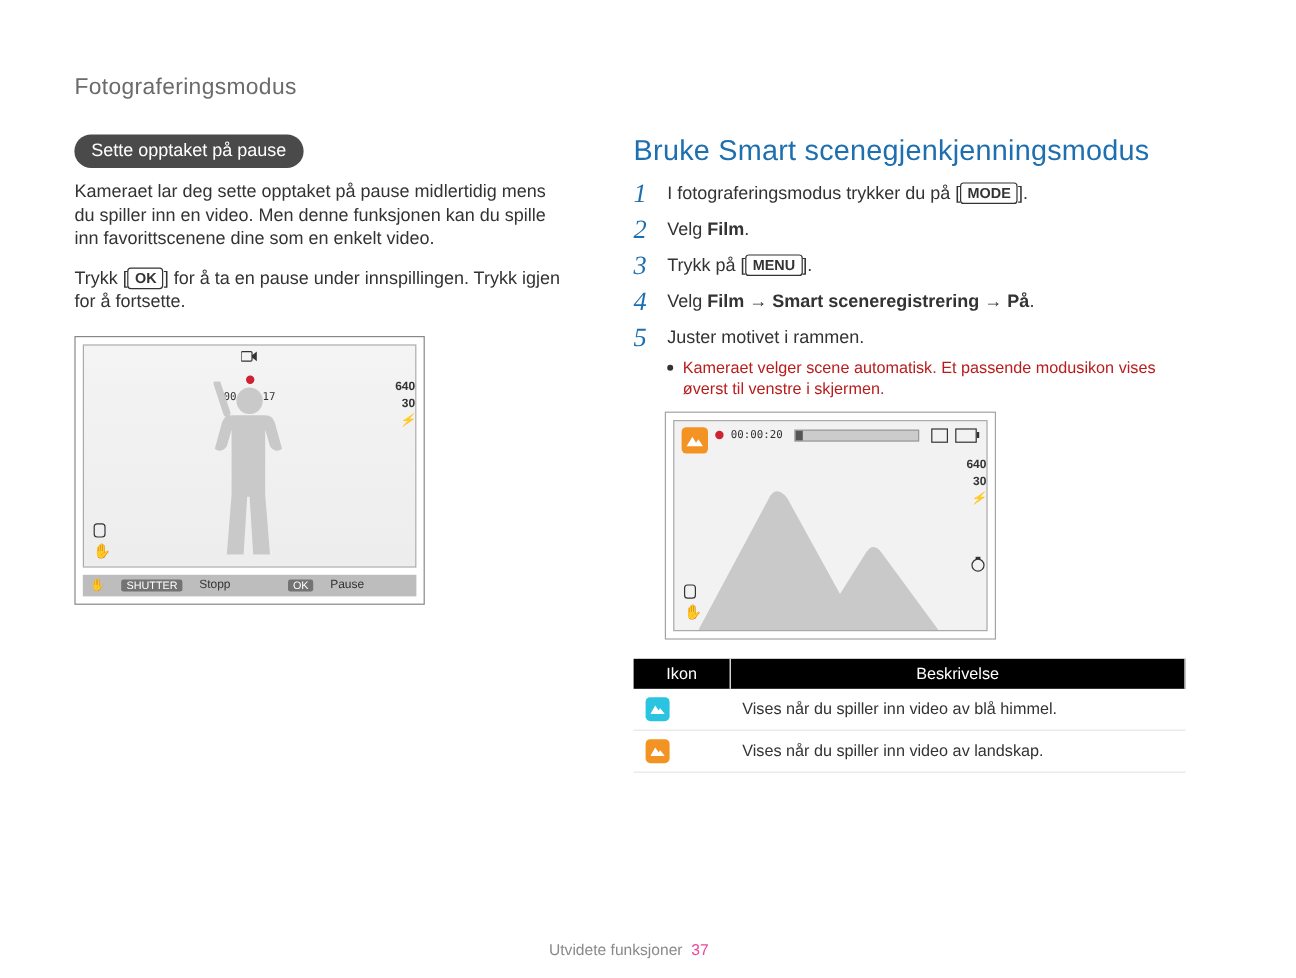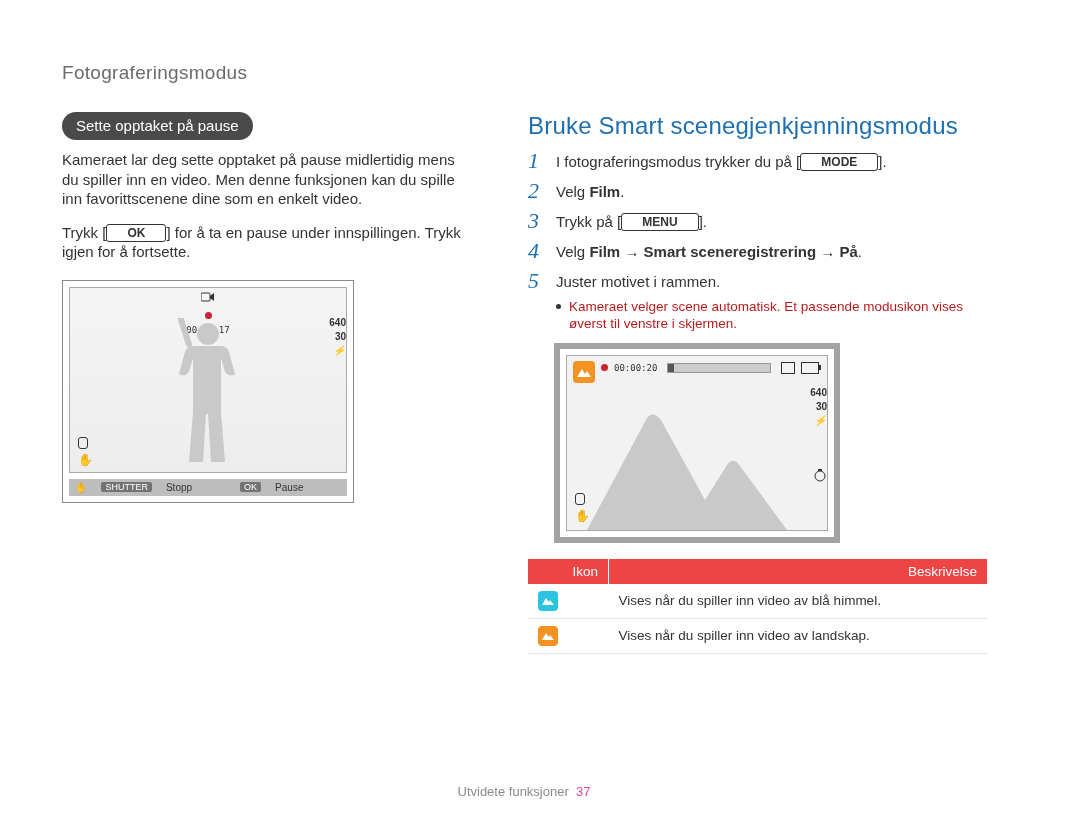--- a/index.html
+++ b/index.html
@@ -48,21 +48,21 @@
   .para {
     font-size: 15px;
     line-height: 1.3;
     color: #333;
     margin-bottom: 14px;
   }
   .key {
     display: inline-block;
     border: 1px solid #333;
     border-radius: 3px;
-    padding: 0 20px;
+    padding: 0 5px;
     font-size: 12px;
     font-weight: bold;
     line-height: 16px;
     vertical-align: 1px;
   }
   
   h2.section-title {
     color: #1e6fb0;
     font-weight: 400;
     font-size: 24px;
@@ -137,42 +137,42 @@
     align-items:center;
   }
   .lcd-footer .lbl { background:#737373; color:#fff; padding:0 4px; border-radius:2px; font-weight:normal; font-size:9px;}
   .person-sil {
     position:absolute; left:50%; top:30px; transform:translateX(-50%);
   }
   
   .lcd2 {
     width: 274px;
     margin: 10px 0 0 26px;
-    border: 6px solid #a3a3a3;
+    border: 1px solid #a3a3a3;
   }
   .lcd2-inner{
     margin:6px; border:1px solid #aaa; height:174px; position:relative; background:#f2f2f2; overflow:hidden;
   }
   .mode-badge{
     position:absolute; top:5px; left:6px; width:22px; height:22px; background:#f39323; border-radius:4px;
     display:flex; align-items:center; justify-content:center;
   }
   .mountains { position:absolute; bottom:0; left:20px; right:20px; height:120px;}
   
   table.desc {
     border-collapse: collapse;
     width: 460px;
     margin-top: 16px;
     font-size: 13.5px;
   }
   table.desc th {
-    background: #ef4444;
+    background: #000000;
     color: #fff;
     font-weight: normal;
-    text-align: right;
+    text-align: center;
     padding: 5px 10px;
     border-right: 1px solid #fff;
   }
   table.desc td {
     padding: 7px 10px;
     border-bottom: 1px solid #e6e6e6;
     vertical-align: middle;
   }
   .badge {
     width:20px; height:20px; border-radius:4px; display:flex; align-items:center; justify-content:center;

